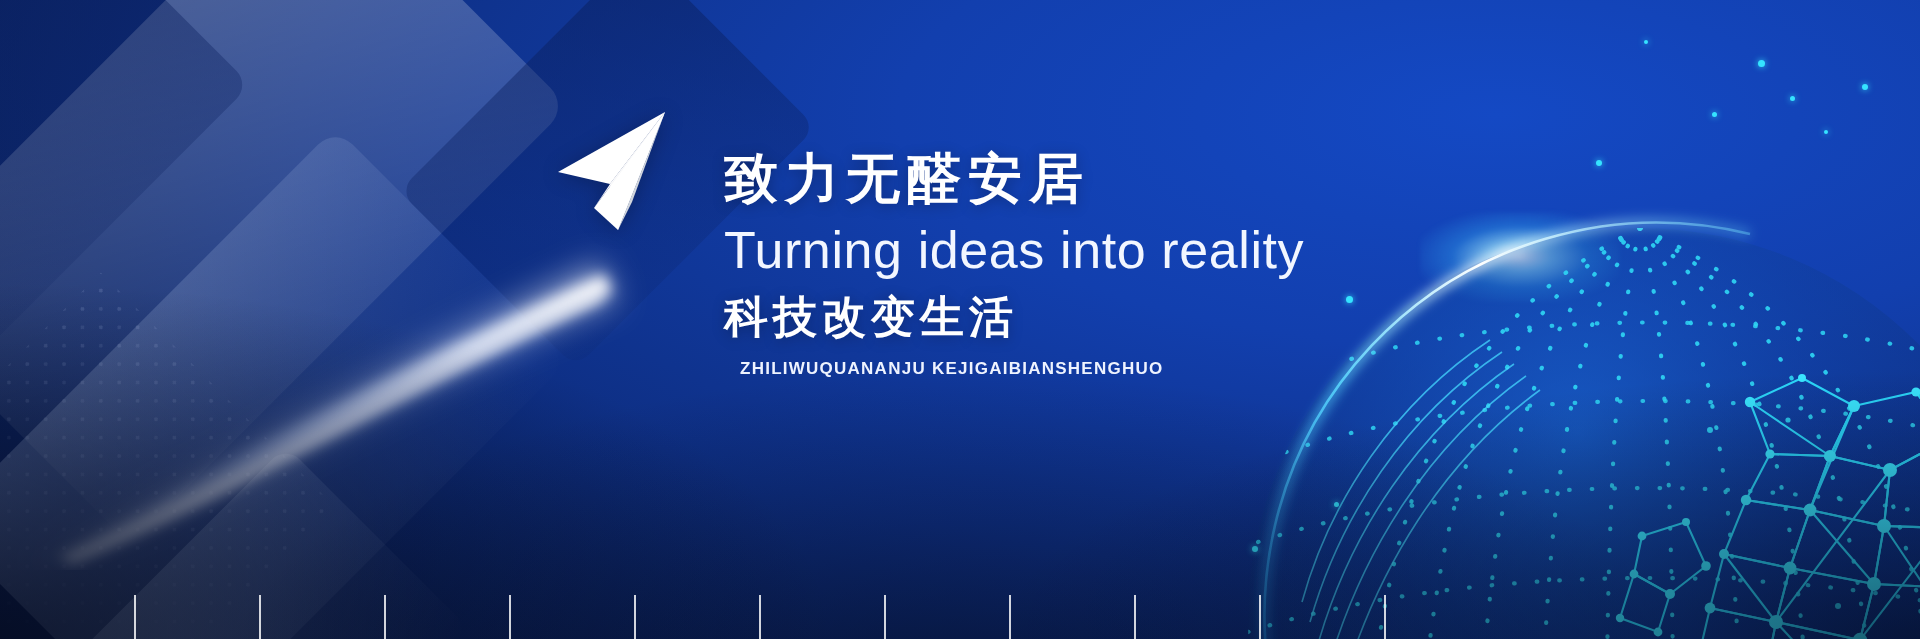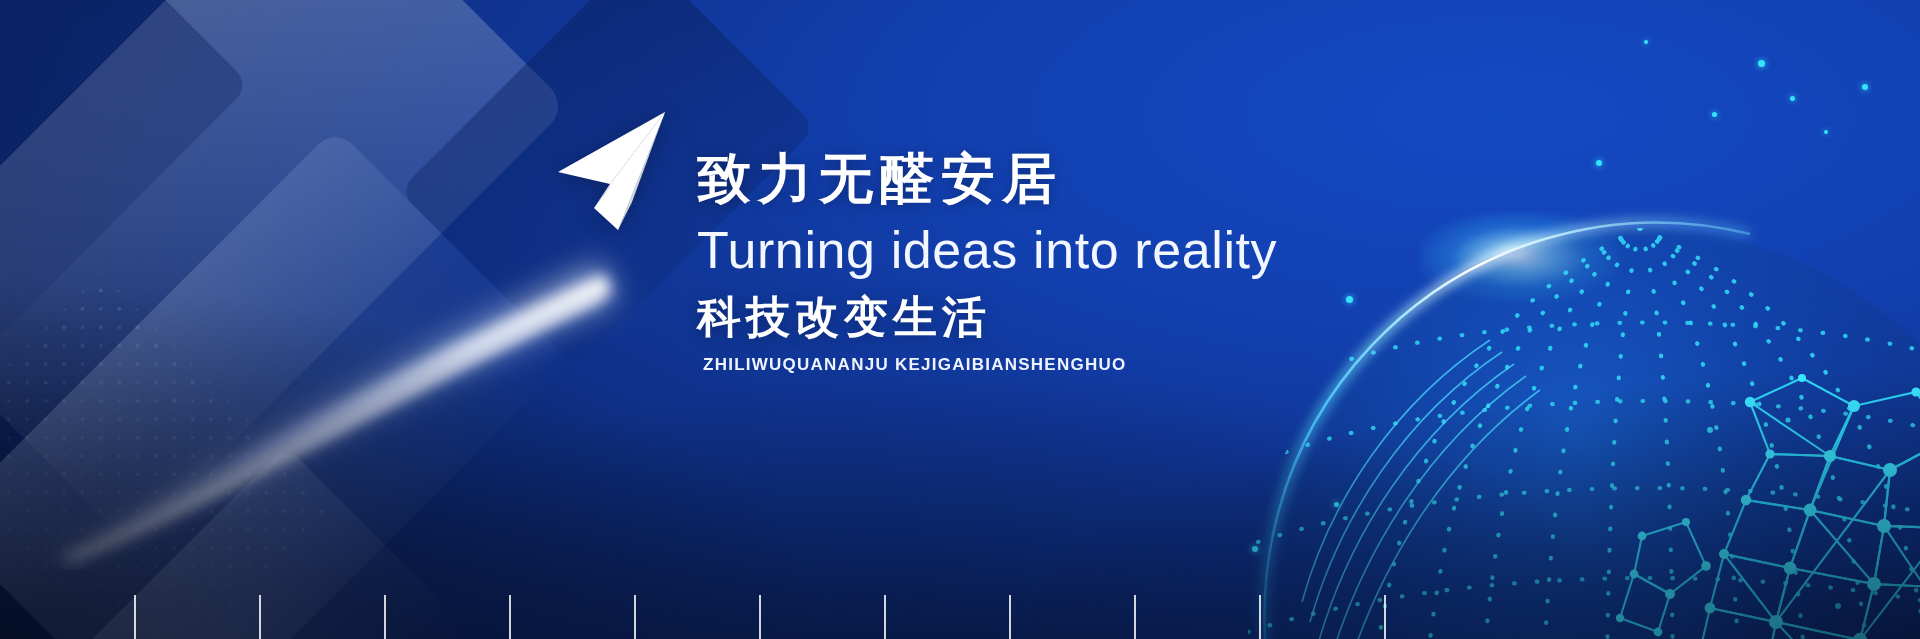--- a/index.html
+++ b/index.html
@@ -65,38 +65,38 @@
   }
 
   .sparks{position:absolute;inset:0;pointer-events:none;}
   .spark{position:absolute;border-radius:50%;background:#35e3ff;box-shadow:0 0 6px rgba(53,227,255,.9);}
 
   
   .ticks{position:absolute;left:0;bottom:0;width:1920px;height:44px;pointer-events:none;}
   .tick{position:absolute;bottom:0;width:2px;height:44px;background:rgba(255,255,255,.82);}
 
   
-  .copy{position:absolute;left:697px;top:148px;width:760px;}
+  .copy{position:absolute;left:724px;top:148px;width:760px;}
   .h1{
     font-size:54px;font-weight:700;color:#fff;letter-spacing:7px;
     line-height:1.14;margin:0 0 8px 0;white-space:nowrap;
     text-shadow:0 2px 14px rgba(0,0,0,.28);
   }
   .h2{
     font-size:52px;font-weight:400;color:#f2f6ff;letter-spacing:.6px;
     line-height:1.26;margin:0 0 8px 0;white-space:nowrap;
   }
   .h3{
     font-size:44px;font-weight:700;color:#fff;letter-spacing:5px;
     line-height:1.18;margin:0 0 12px 0;white-space:nowrap;
     text-shadow:0 2px 14px rgba(0,0,0,.28);
   }
   .pinyin{
     font-size:17px;font-weight:700;color:#eef3ff;letter-spacing:1.25px;
-    margin:6px;white-space:nowrap;
+    margin:16px;white-space:nowrap;
   }
 </style>
 </head>
 <body>
 
 <div id="banner">
 
   <div class="deco-left">
     <svg viewBox="0 0 950 980" preserveAspectRatio="none" aria-hidden="true">
       <defs>

